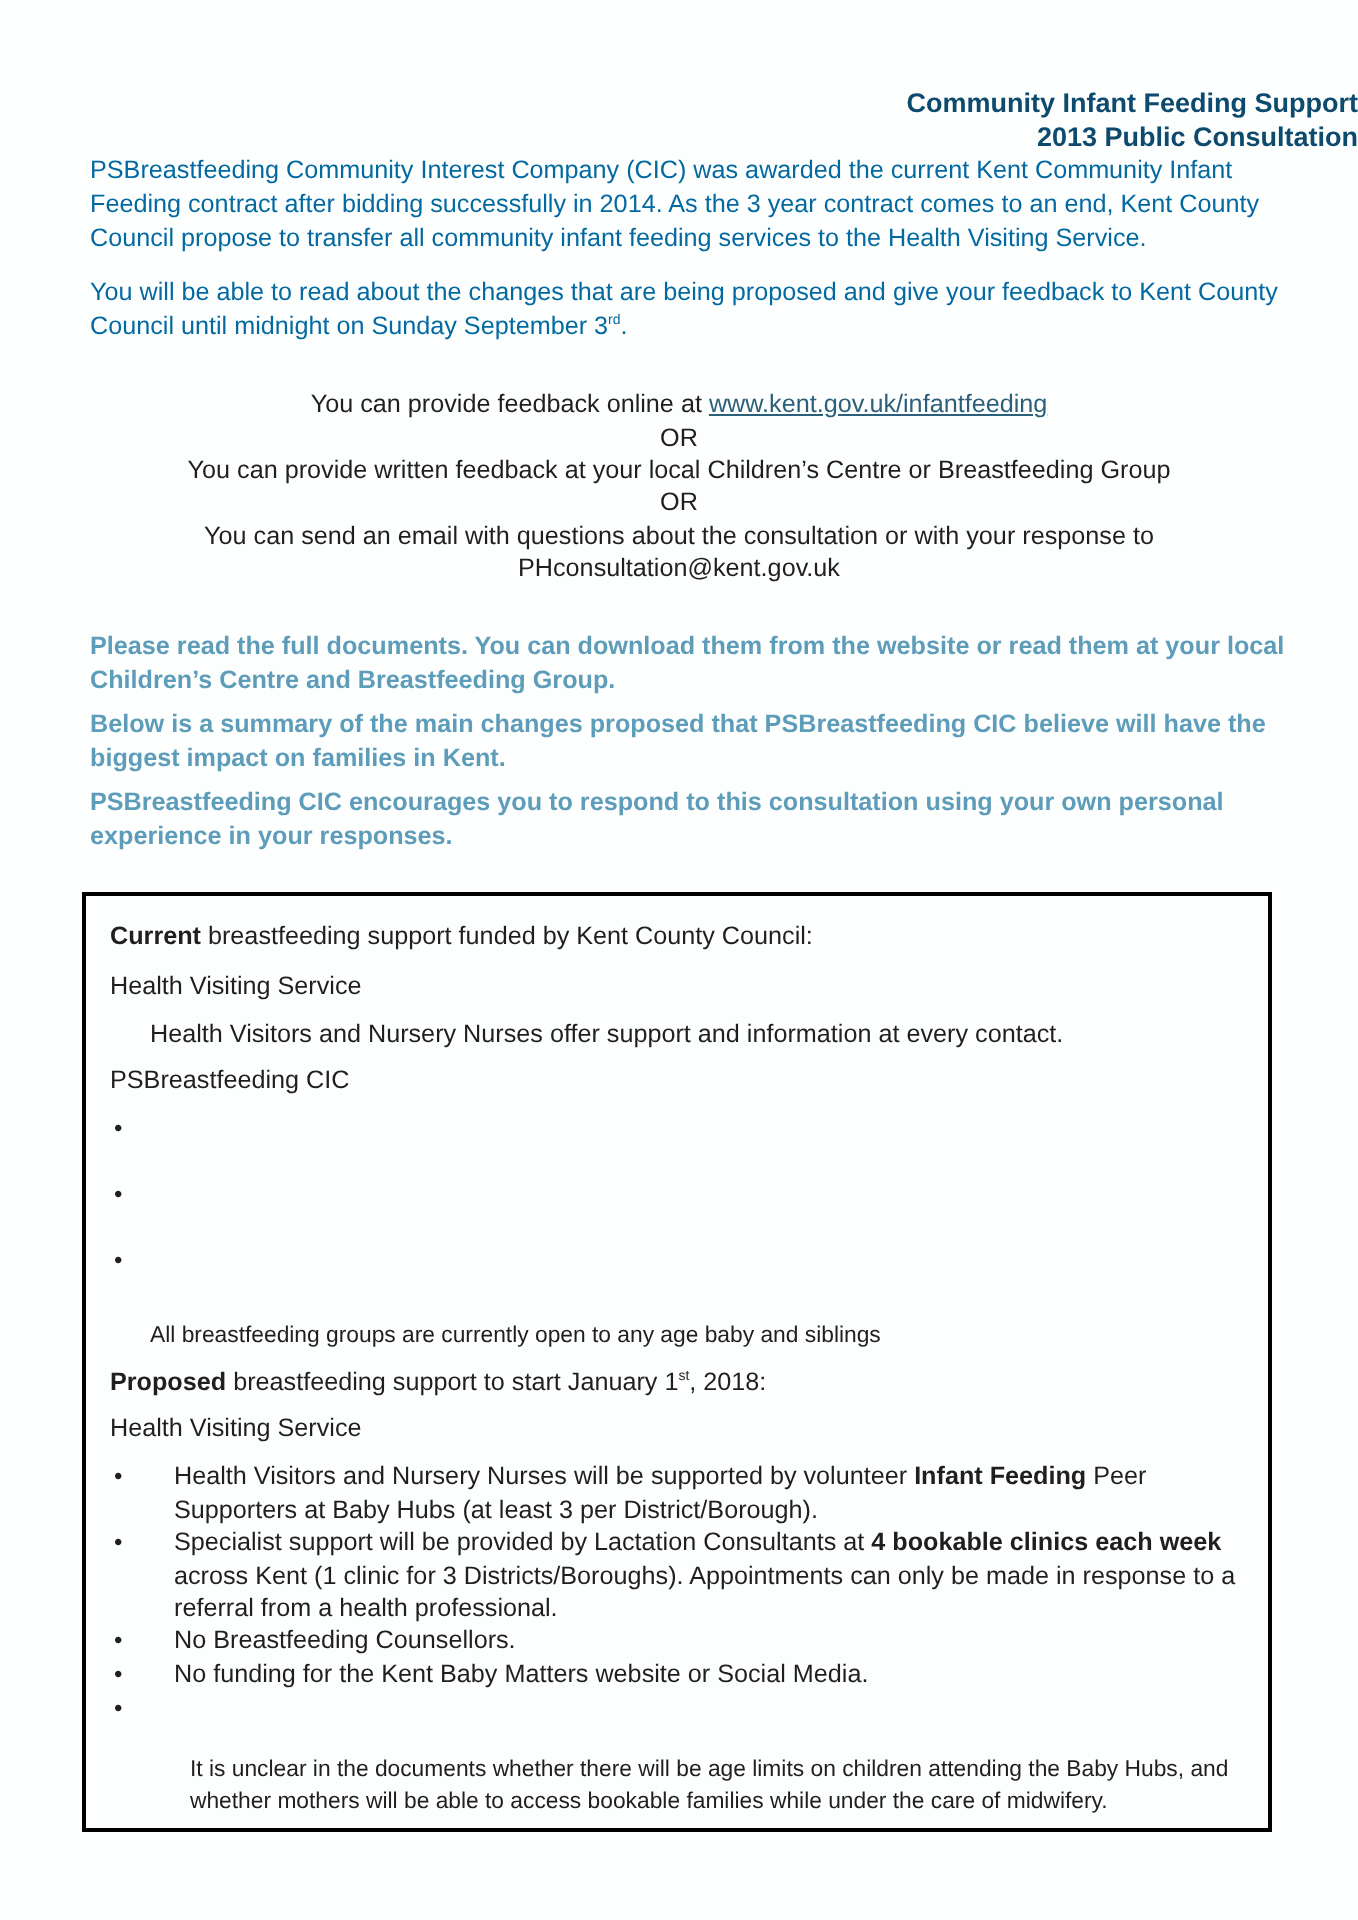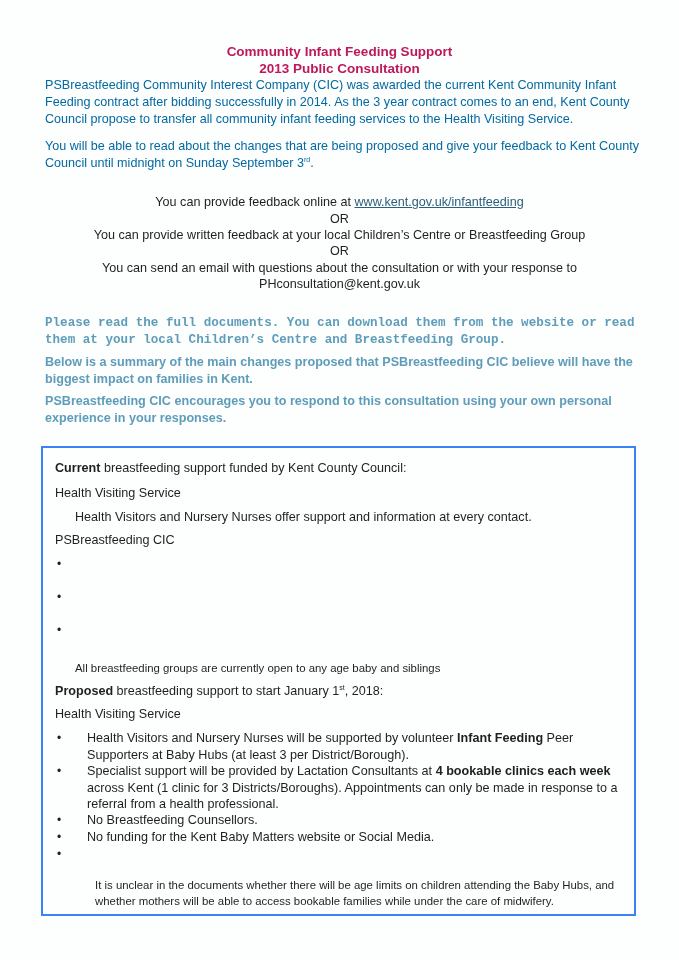--- a/index.html
+++ b/index.html
@@ -3,39 +3,39 @@
   <meta charset="utf-8">
   <style>
     html, body { margin: 0; padding: 0; }
     body {
       width: 679px; height: 960px; background: #fdfefe;
       font-family: "Liberation Sans", sans-serif; color: #1a1a1a;
       position: relative; overflow: hidden;
     }
     .page { position: absolute; left: 0; top: 0; width: 679px; }
     .title {
-      position: absolute; left: 0; width: 679px; text-align: center;
-      color: #be185d; font-weight: bold; font-size: 13.5px; line-height: 17px;
+      position: absolute; left: 0; width: 679px; text-align: right;
+      color: #0c4a6e; font-weight: bold; font-size: 13.5px; line-height: 17px;
     }
     .p {
       position: absolute; left: 45px; width: 600px;
       font-size: 12.6px; line-height: 17px; color: #0369a1;
     }
     .center {
       position: absolute; left: 0; width: 679px; text-align: center;
       font-size: 12.6px; line-height: 16.5px; color: #1f1f1f;
     }
     .link { color: #2c5f7a; text-decoration: underline; }
     .blue {
       position: absolute; left: 45px; width: 600px;
       font-size: 12.6px; line-height: 17px; color: #5e9dba; font-weight: bold;
     }
     .box {
       position: absolute; left: 41px; top: 446px; width: 595px; height: 470px;
-      border: 2px solid #3b82f6; box-sizing: border-box; background: #fdfefe;
+      border: 2px solid #000000; box-sizing: border-box; background: #fdfefe;
     }
     .bx { position: absolute; font-size: 12.6px; line-height: 16.5px; color: #1f1f1f; }
     .bullet { position: absolute; left: 14px; font-size: 12px; }
     .small { font-size: 11.4px; }
     sup { font-size: 7px; line-height: 0; }
     b { font-weight: bold; }
   </style>
 </head>
 <body>
 
@@ -52,21 +52,21 @@
 
   <div class="center" style="top:194px;">
     <span>You can provide feedback online at </span><span class="link">www.kent.gov.uk/infantfeeding</span>
   </div>
   <div class="center" style="top:211px;">OR</div>
   <div class="center" style="top:227px;">You can provide written feedback at your local Children’s Centre or Breastfeeding Group</div>
   <div class="center" style="top:243px;">OR</div>
   <div class="center" style="top:260px;">You can send an email with questions about the consultation or with your response to</div>
   <div class="center" style="top:276px;">PHconsultation@kent.gov.uk</div>
 
-  <div class="blue" style="top:315px;font-family:Liberation Mono, monospace;">Please read the full documents.  You can download them from the website or read them at your local  Children’s Centre and Breastfeeding Group.</div>
+  <div class="blue" style="top:315px;">Please read the full documents.  You can download them from the website or read them at your local  Children’s Centre and Breastfeeding Group.</div>
   <div class="blue" style="top:354px;">Below is a summary of the main changes proposed that PSBreastfeeding CIC believe will have the biggest impact on families in Kent.</div>
   <div class="blue" style="top:393px;">PSBreastfeeding CIC encourages you to respond to this consultation using your own personal experience in your responses.</div>
 
   <div class="box">
     <div class="bx" style="left:12px; top:12px;"><b>Current</b><span> breastfeeding support funded by Kent County Council:</span></div>
     <div class="bx" style="left:12px; top:37px;">Health Visiting Service</div>
     <div class="bx" style="left:32px; top:61px;">Health Visitors and Nursery Nurses offer support and information at every contact.</div>
     <div class="bx" style="left:12px; top:84px;">PSBreastfeeding CIC</div>
 
     <span class="bullet bx" style="top:108px;">•</span>

